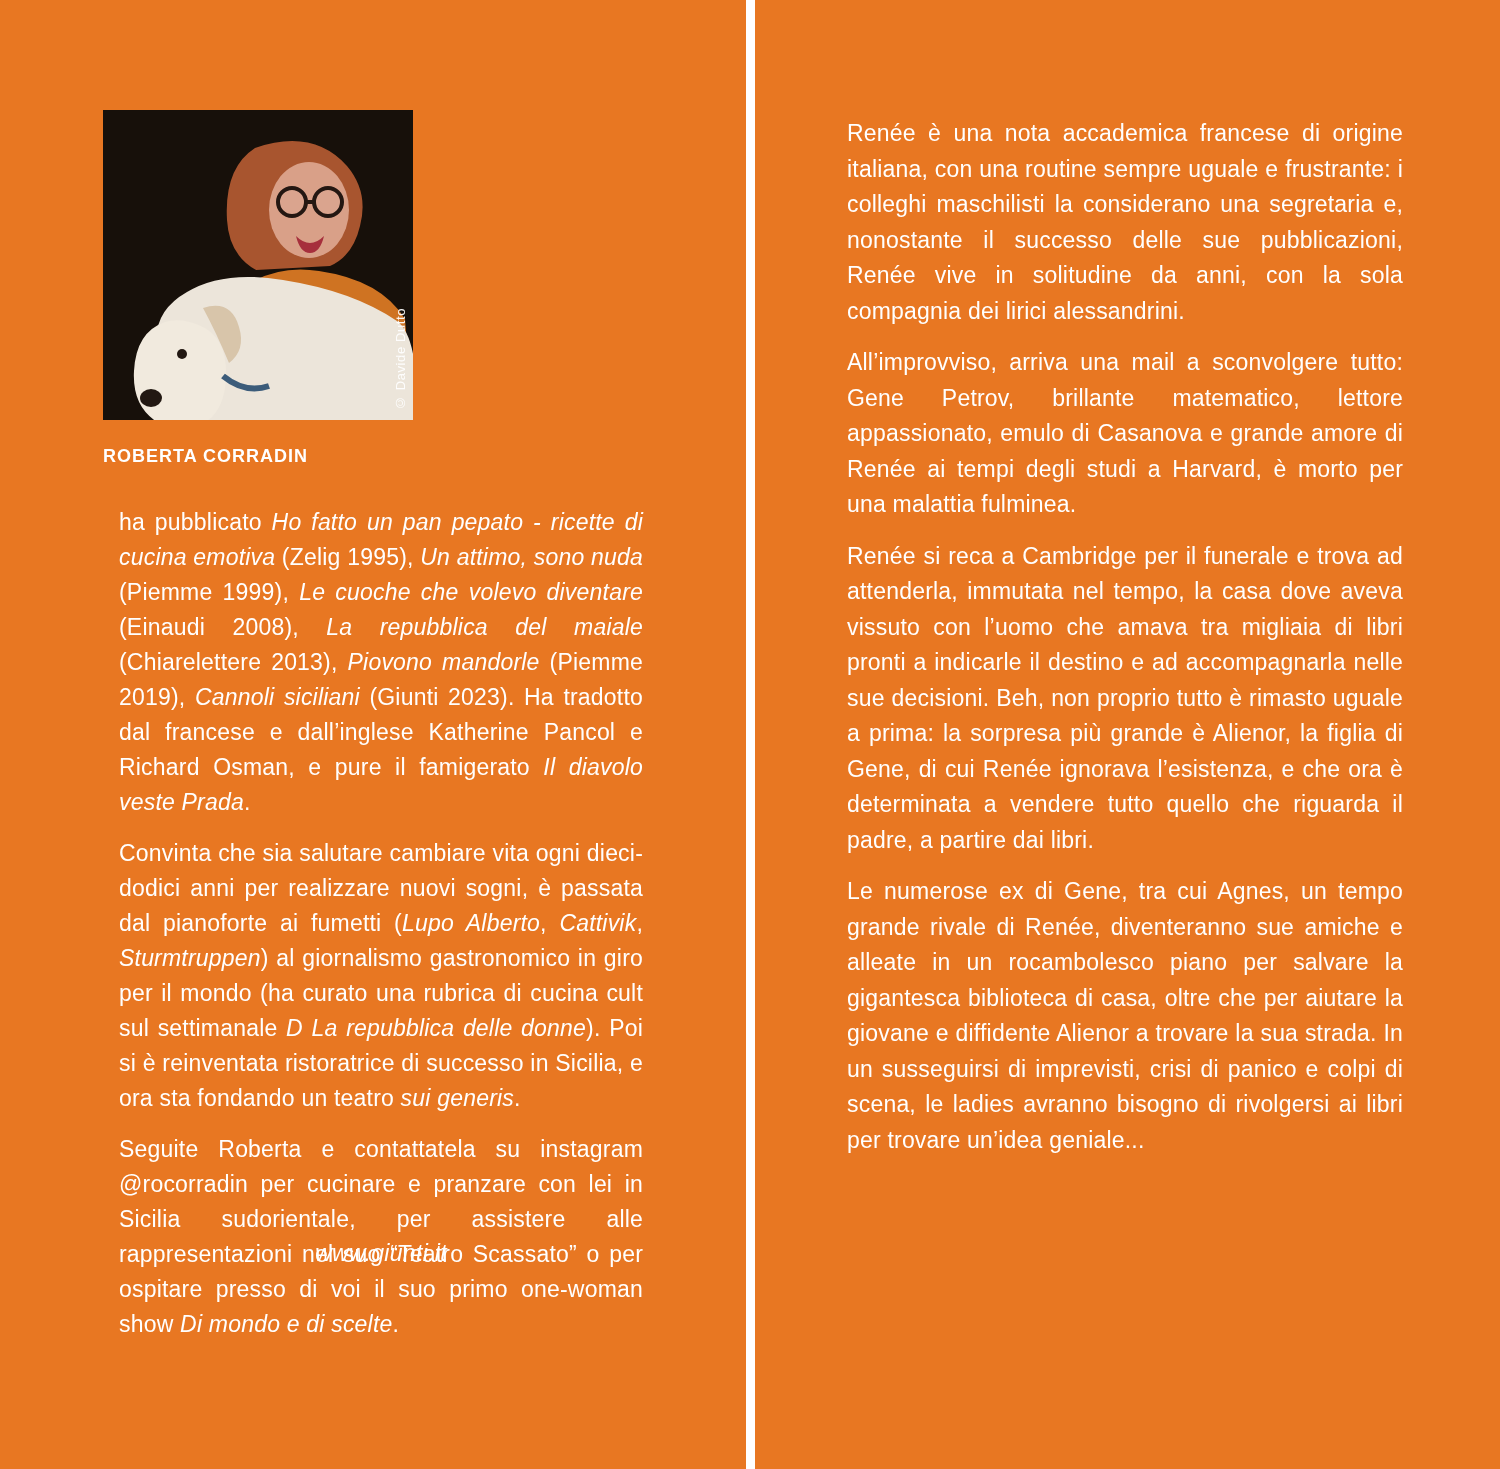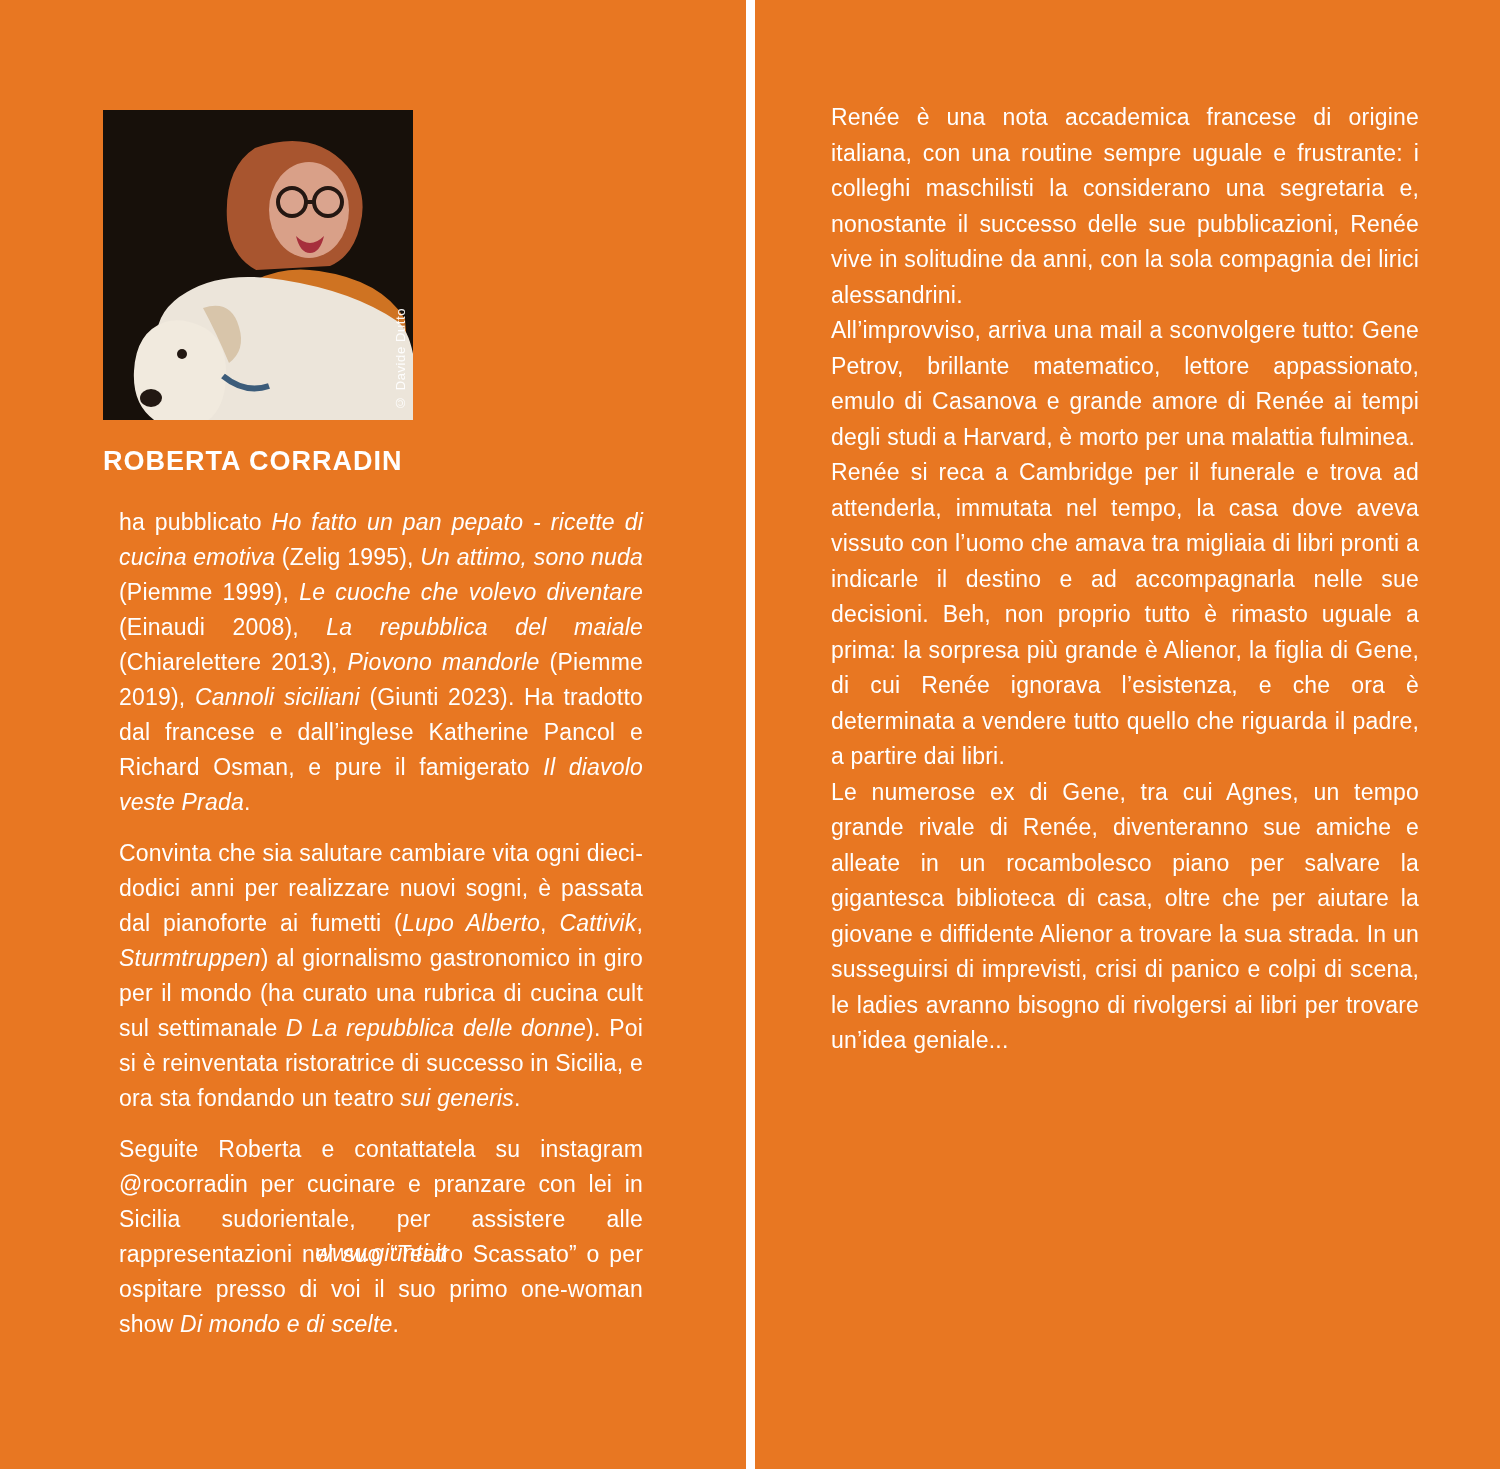--- a/index.html
+++ b/index.html
@@ -41,21 +41,21 @@
     letter-spacing: 0.6px;
     color: #ffffff;
     opacity: 0.95;
     white-space: nowrap;
   }
   .author-name {
     position: absolute;
     left: 103px;
     top: 446px;
     margin: 0;
-    font-size: 27px;
+    font-size: 18px;
     font-weight: bold;
     letter-spacing: 1px;
     color: #ffffff;
   }
   .bio {
     position: absolute;
     left: 103px;
     top: 489px;
     width: 556px;
     font-size: 23px;
@@ -90,21 +90,21 @@
   .synopsis {
     position: absolute;
     left: 831px;
     top: 100px;
     width: 588px;
     font-size: 23px;
     line-height: 35.5px;
     letter-spacing: 0.2px;
     text-align: justify;
   }
-  .synopsis p { margin: 0; }
+  .synopsis p { margin: 16px; }
 </style>
 </head>
 <body>
 
 <div class="page">
 
   <section>
 
     <figure class="photo">
       <svg viewBox="0 0 310 310" xmlns="http://www.w3.org/2000/svg">

